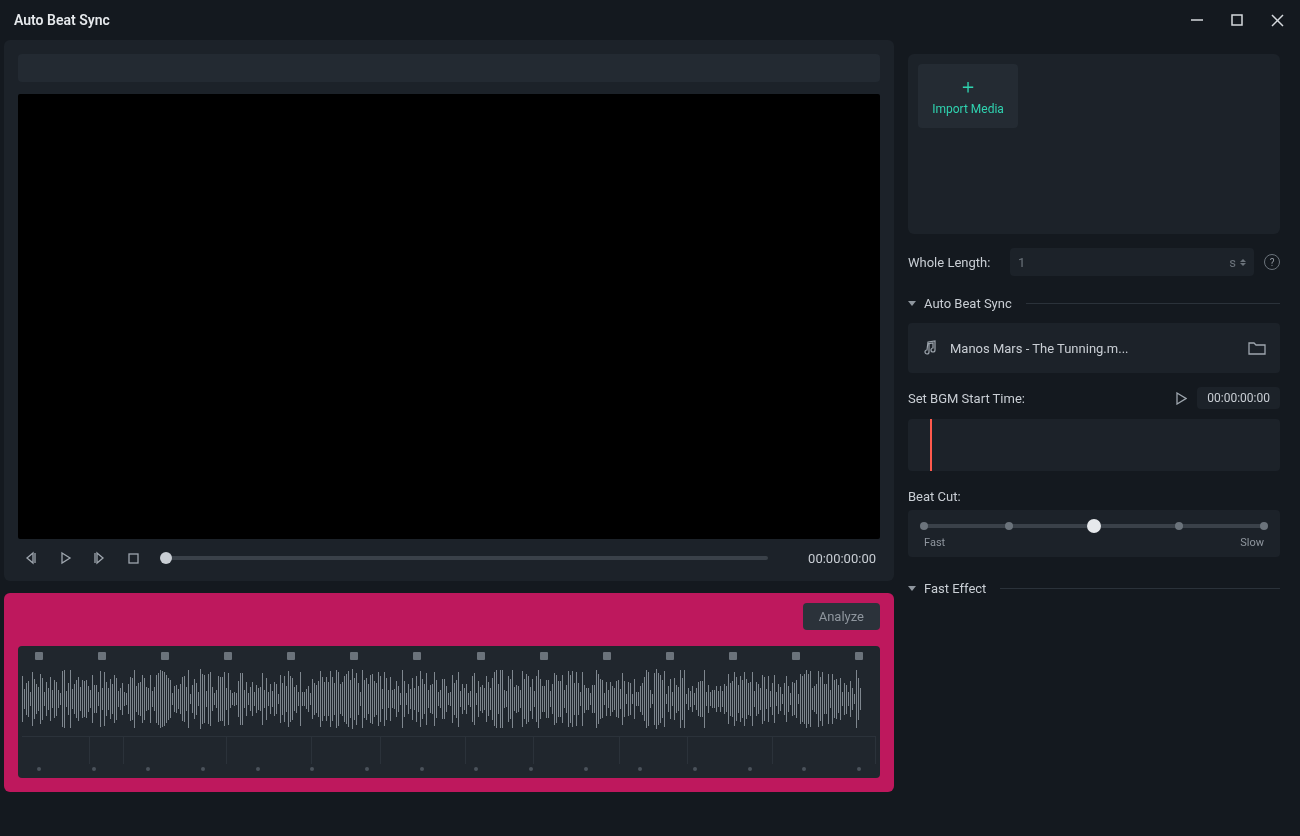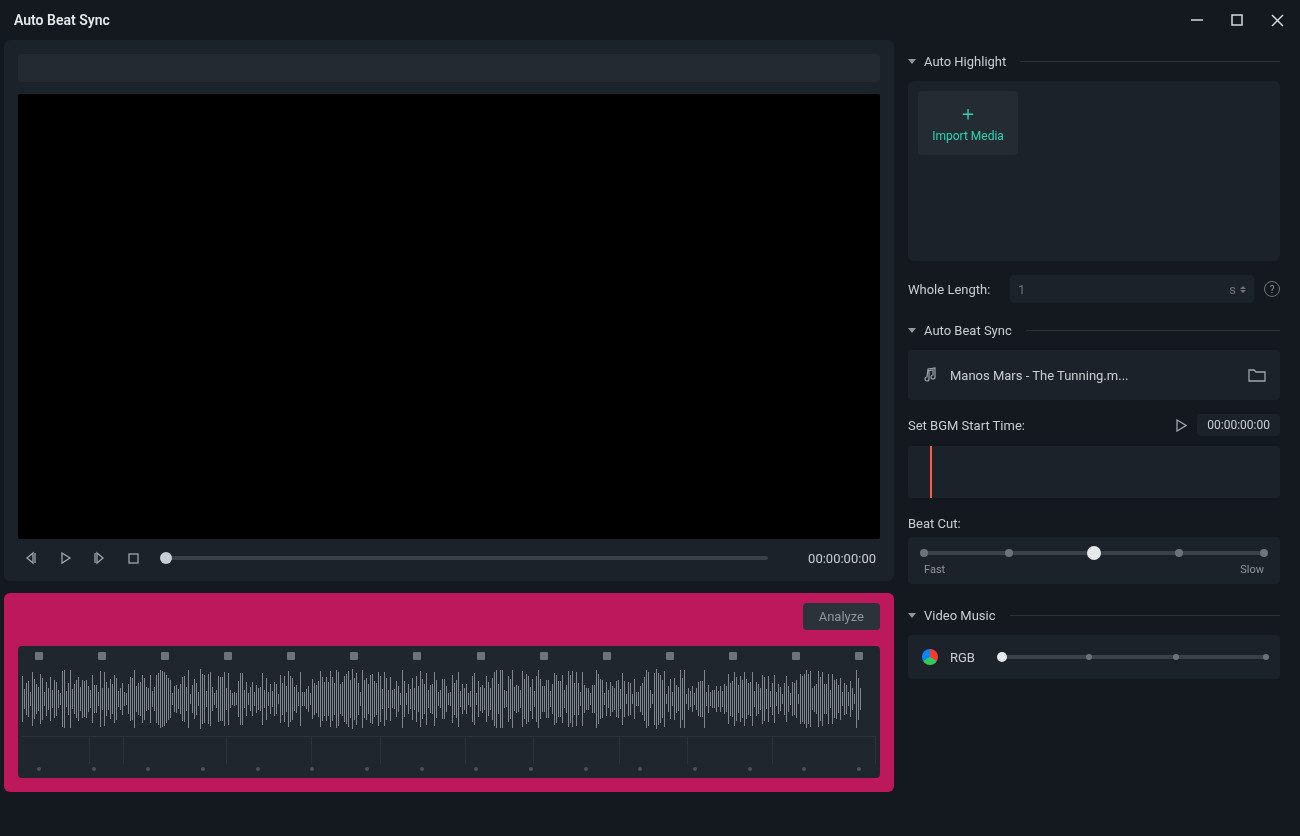--- a/index.html
+++ b/index.html
@@ -615,25 +615,20 @@
               <div class="t" style="left: 98%;"></div>
             </div>
         </div>
       </div>
 
     </div>
 
     <div class="rightcol">
       <div class="scroll">
 
-        <div class="section-hdr">
-          <span class="tri"></span>
-          <span>Auto Highlight</span>
-          <span class="line"></span>
-        </div>
         <div class="media-drop">
           <div class="import-card">
             <div class="plus">＋</div>
             <div class="lbl">Import Media</div>
           </div>
         </div>
         <div class="row">
           <span class="label">Whole Length:</span>
           <div class="num-input">
             <span>1</span>
@@ -1034,30 +1029,19 @@
             <div class="thumb" style="left:50%"></div>
           </div>
           <div class="slider-labels">
             <span>Fast</span>
             <span>Slow</span>
           </div>
         </div>
 
         <div class="section-hdr">
           <span class="tri"></span>
-          <span>Video Music</span>
+          <span>Fast Effect</span>
           <span class="line"></span>
-        </div>
-        <div class="effect-row">
-          <div class="rgb-dot"></div>
-          <div class="effect-name">RGB</div>
-          <div class="mini-slider">
-            <div class="stop" style="left:0%"></div>
-            <div class="stop" style="left:33%"></div>
-            <div class="stop" style="left:66%"></div>
-            <div class="stop" style="left:100%"></div>
-            <div class="thumb" style="left:0%"></div>
-          </div>
         </div>
       </div>
     </div>
   </div>
 </div>
 
 </body></html>

